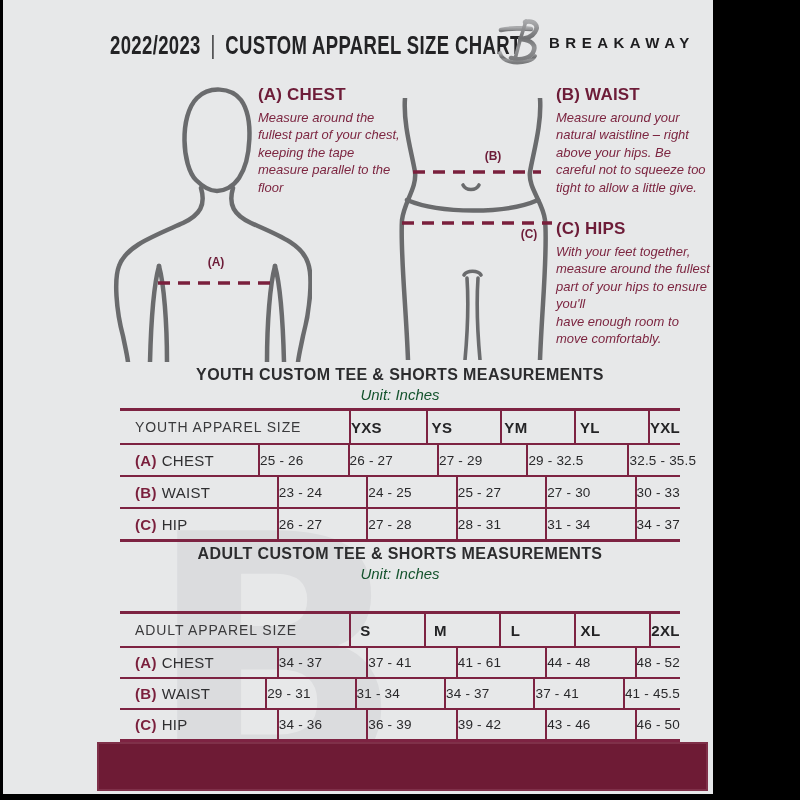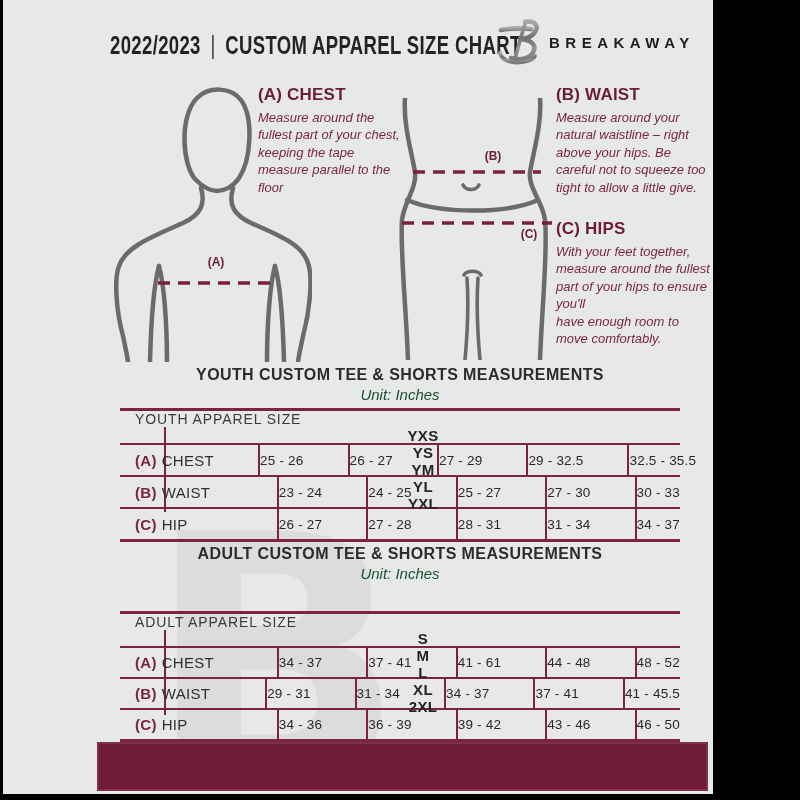--- a/index.html
+++ b/index.html
@@ -22,21 +22,21 @@
 
   
   .sec-title{left:100px;width:600px;text-align:center;font-weight:700;font-size:16px;
              letter-spacing:.4px;color:#2c2c2e;z-index:2;}
   .sec-unit{left:100px;width:600px;text-align:center;font-style:italic;font-size:15px;color:#14532d;z-index:2;}
 
   
   .sizetable{left:120px;width:560px;border-top:3px solid #7d2342;border-bottom:3px solid #7d2342;z-index:2;}
   .trow{display:flex;border-bottom:2px solid #7d2342;height:30px;}
   .trow:last-child{border-bottom:none;}
-  .trow.head{height:32px;flex-direction:column;}
+  .trow.head{height:32px;}
   .adult .trow{height:29px;}
   .adult .trow.head{height:32px;}
   .cell{display:flex;align-items:center;justify-content:center;white-space:nowrap;
         font-size:13.5px;color:#29292b;letter-spacing:.2px;}
   .cell+.cell{border-left:2px solid #7d2342;}
   .cell.c0{width:185px;justify-content:flex-start;padding-left:15px;box-sizing:border-box;}
   .cell.cd{flex:1;margin-left:44px;}
   .trow.head .c0{font-size:14px;letter-spacing:.9px;color:#3a3a3c;}
   .trow.head .cd{font-weight:700;font-size:15px;color:#242426;letter-spacing:.3px;}
   .rowlab{font-size:15px;color:#2f2f31;letter-spacing:.3px;}

